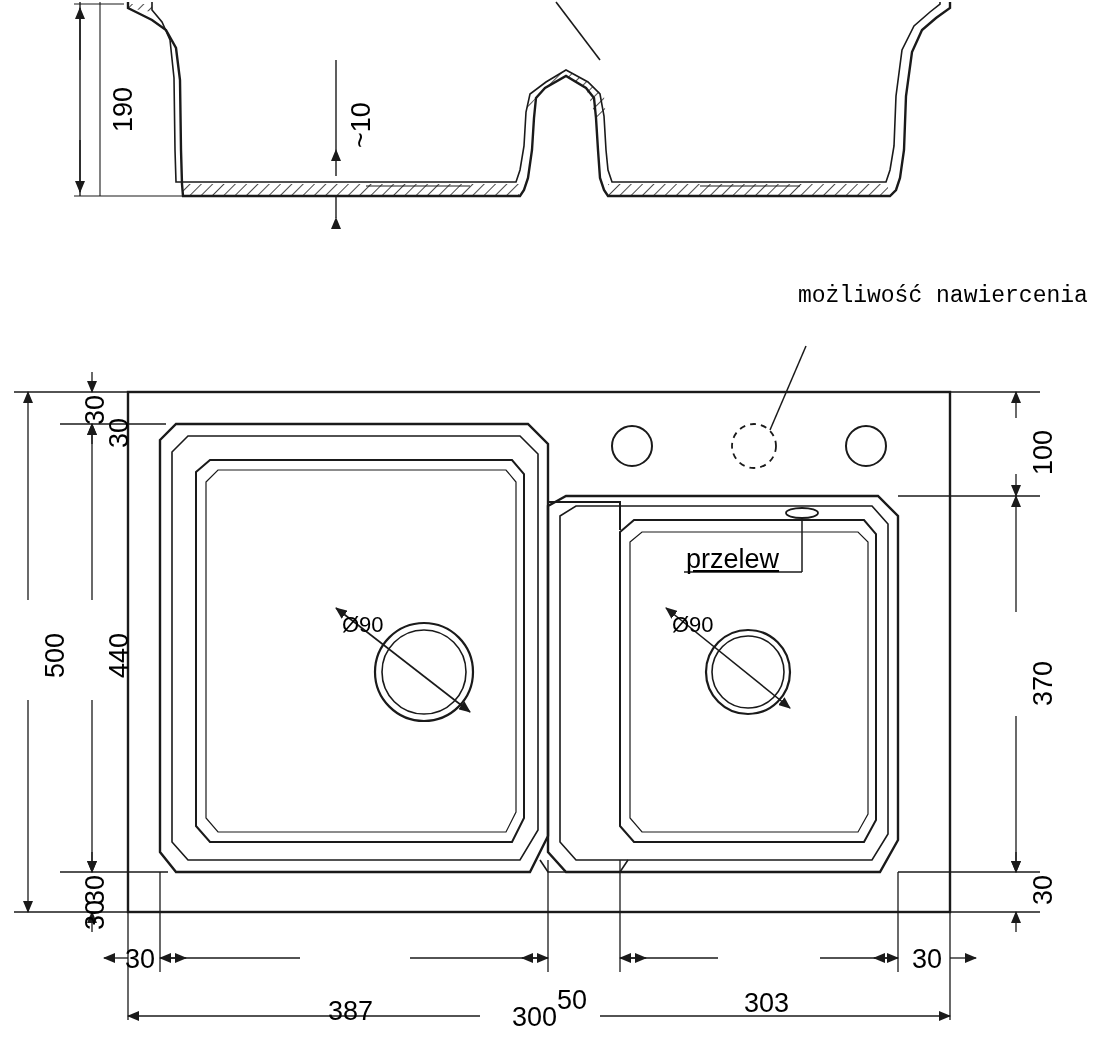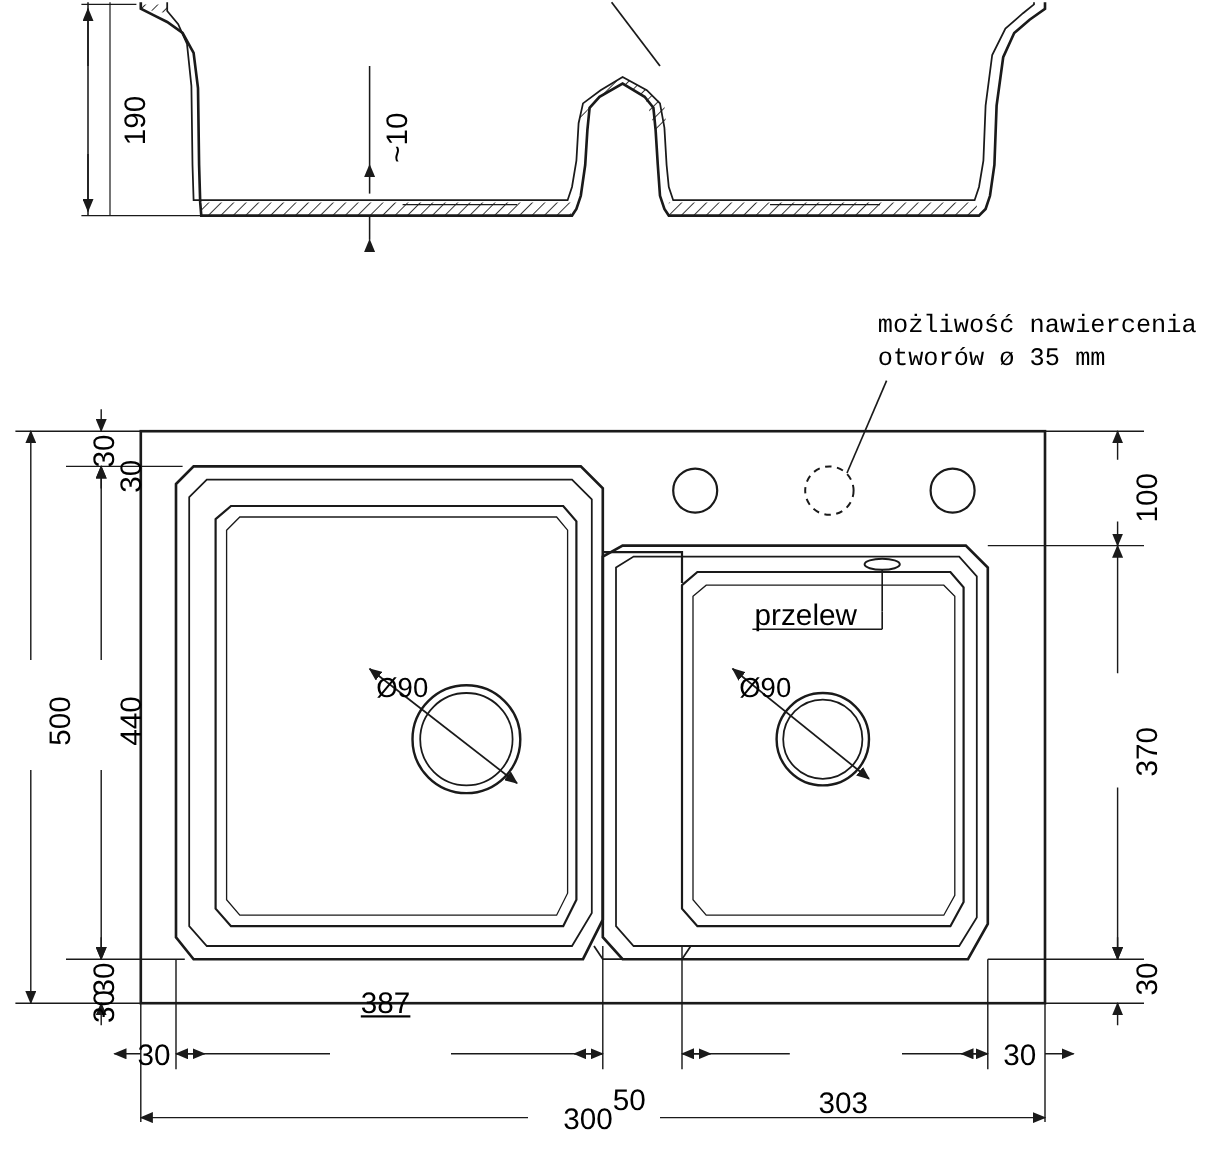--- a/index.html
+++ b/index.html
@@ -25,21 +25,21 @@
   }
   .lbl {
     position: absolute;
     font-family: "Liberation Sans", sans-serif;
     font-size: 27px;
     color: #000000;
     white-space: nowrap;
     line-height: 1.15;
   }
   .lbl.small {
-    font-size: 25px;
+    font-size: 22px;
   }
   .rot90 {
     transform: rotate(-90deg);
     transform-origin: left top;
   }
   .notebox {
     position: absolute;
     font-size: 23px;
     line-height: 1.35;
     white-space: nowrap;
@@ -199,37 +199,36 @@
 
       <line x1="128" y1="1016" x2="480" y2="1016" marker-start="url(#arrS)"></line>
       <line x1="600" y1="1016" x2="950" y2="1016" marker-end="url(#arr)"></line>
     </g>
   </svg>
 
   <div class="lbl rot90" style="left:108px; top:132px;">190</div>
   <div class="lbl rot90" style="left:346px; top:148px;">~10</div>
 
   <div class="notebox" style="left:798px; top:281px;">możliwość nawiercenia</div>
-  <div class="notebox" style="left:798px; top:311px;">otworów ø 35 mm</div>
 
   <div class="lbl rot90" style="left:40px; top:678px;">500</div>
   <div class="lbl rot90" style="left:104px; top:678px;">440</div>
   <div class="lbl rot90" style="left:80px; top:425px;">30</div>
   <div class="lbl rot90" style="left:104px; top:448px;">30</div>
   <div class="lbl rot90" style="left:80px; top:905px;">30</div>
   <div class="lbl rot90" style="left:80px; top:930px;">30</div>
 
   <div class="lbl rot90" style="left:1028px; top:475px;">100</div>
   <div class="lbl rot90" style="left:1028px; top:706px;">370</div>
   <div class="lbl rot90" style="left:1028px; top:905px;">30</div>
 
   <div class="lbl" style="left:125px; top:944px;">30</div>
-  <div class="lbl" style="left:328px; top:897px;text-decoration:underline;">387</div>
+  <div class="lbl" style="left:328px; top:996px;">387</div>
   <div class="lbl" style="left:557px; top:944px;margin-top:41px;">50</div>
   <div class="lbl" style="left:744px; top:988px;">303</div>
   <div class="lbl" style="left:912px; top:944px;">30</div>
   <div class="lbl" style="left:512px; top:1002px;">300</div>
 
   <div class="lbl small" style="left:342px; top:612px;">Ø90</div>
   <div class="lbl small" style="left:672px; top:612px;">Ø90</div>
-  <div class="lbl" style="left:686px; top:544px;">przelew</div>
+  <div class="lbl" style="left:686px; top:544px;text-decoration:underline;">przelew</div>
 
 </div>
 
 </body></html>

